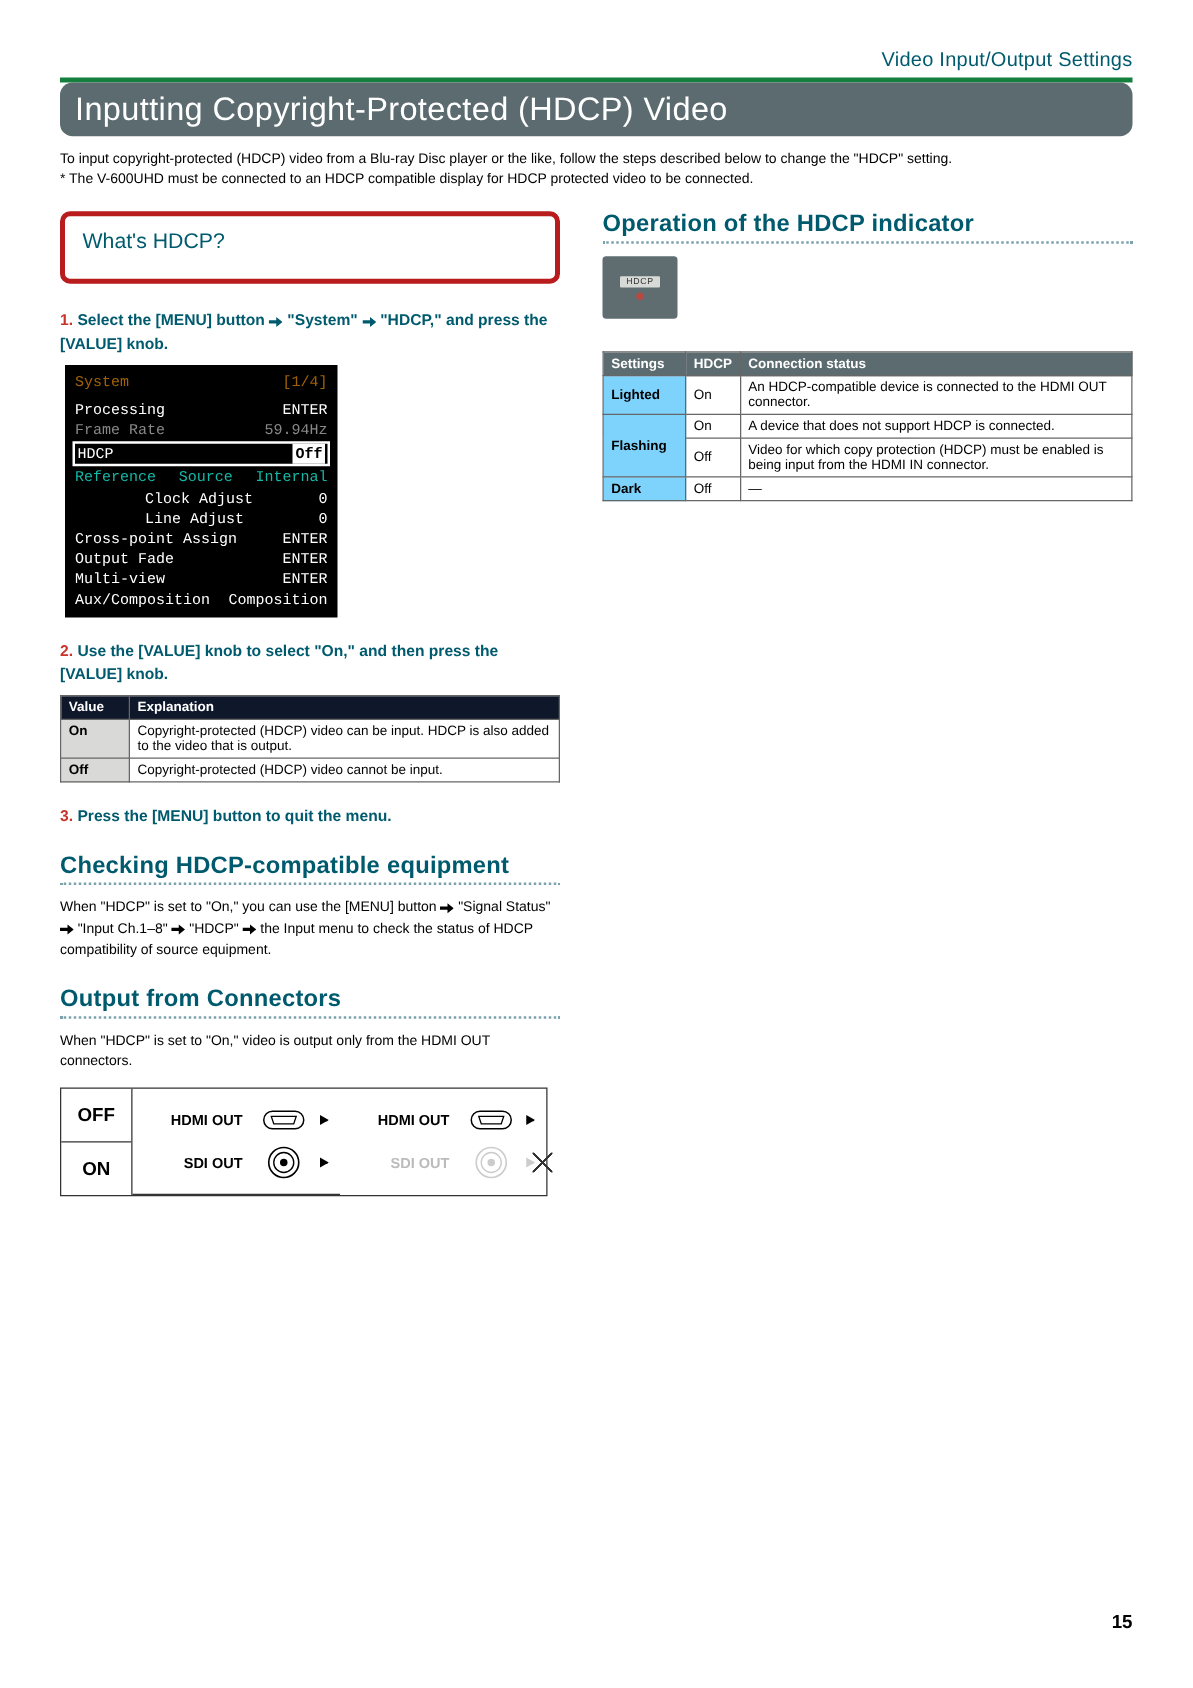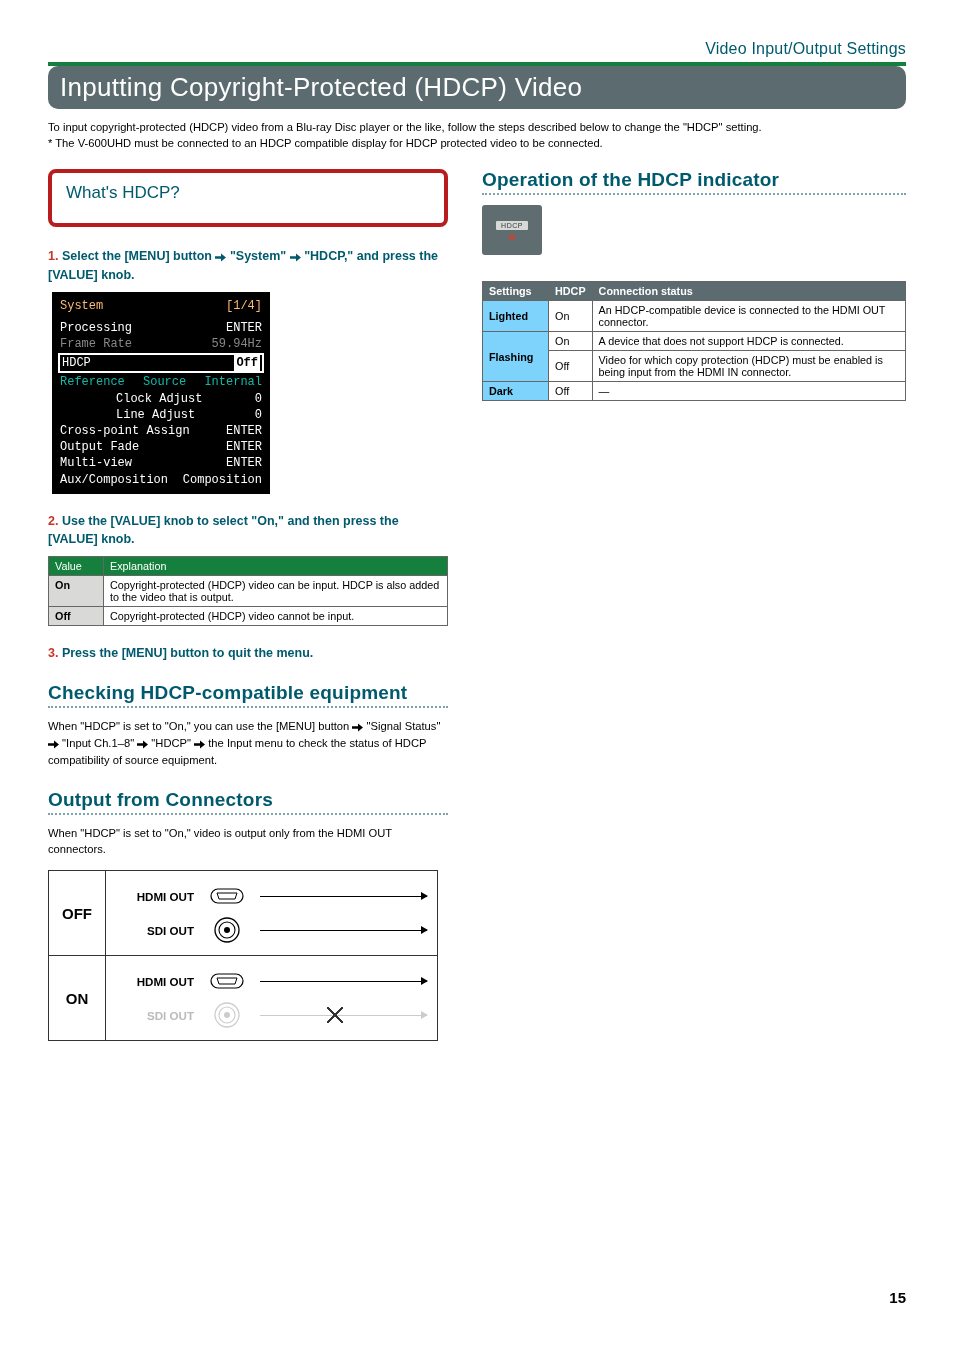--- a/index.html
+++ b/index.html
@@ -53,29 +53,29 @@
     background: #000;
     color: #fff;
     font-family: "Courier New", monospace;
     font-size: 12px;
     line-height: 1.35;
     padding: 6px 8px;
     width: 218px;
     margin-left: 4px;
     margin-bottom: 18px;
   }
-  .menu-screenshot .title-row { color: #fdba74; display: flex; justify-content: space-between; }
+  .menu-screenshot .title-row { color: #a16207; display: flex; justify-content: space-between; }
   .menu-screenshot .row { display: flex; justify-content: space-between; }
   .menu-screenshot .hdcp-row { border: 2px solid #fff; margin: 1px -2px; padding: 0 2px; display: flex; justify-content: space-between; }
   .menu-screenshot .hdcp-row .off { background: #fff; color: #000; padding: 0 2px; font-weight: bold; }
   .menu-screenshot .mid { text-align: center; flex: 1; }
 
   table.value-table { border-collapse: collapse; width: 100%; font-size: 10.8px; margin-bottom: 18px; }
   table.value-table th, table.value-table td { border: 1px solid #666; padding: 3px 6px; text-align: left; vertical-align: top; }
-  table.value-table th { background: #15803d; color: #fff; font-weight: normal; }
+  table.value-table th { background: #0f172a; color: #fff; font-weight: bold; }
   table.value-table .row-head { background: #d9d9d7; font-weight: bold; width: 55px; }
 
   .sub-section-title {
     color: #005a6e;
     font-size: 19px;
     font-weight: 700;
     letter-spacing: 0.2px;
     margin-top: 20px;
     margin-bottom: 2px;
     font-family: "Arial Narrow", Arial, sans-serif;
@@ -102,21 +102,20 @@
     align-items: center;
     justify-content: center;
     font-weight: bold;
     font-size: 15px;
   }
   .output-diagram .left-labels .off-cell { border-bottom: 1px solid #333; }
   .output-diagram .right-side {
     flex: 1;
     border-left: 1px solid #333;
     display: flex;
-    flex-direction: column;
     justify-content: space-between;
   }
   .output-diagram .row-block { flex: 1; padding: 8px 10px; }
   .output-diagram .row-block:first-child { border-bottom: 1px solid #333; }
   .output-diagram .conn-row { display: flex; align-items: center; gap: 14px; height: 34px; }
   .output-diagram .conn-label { width: 78px; text-align: right; font-size: 11.6px; font-weight: bold; }
   .output-diagram .conn-icon { width: 38px; display: flex; justify-content: center; }
   .output-diagram .arrow-line { position: relative; flex: 1; height: 1px; background: #000; }
   .output-diagram .arrow-line::after {
     content: ""; position: absolute; right: -1px; top: -3.5px;

